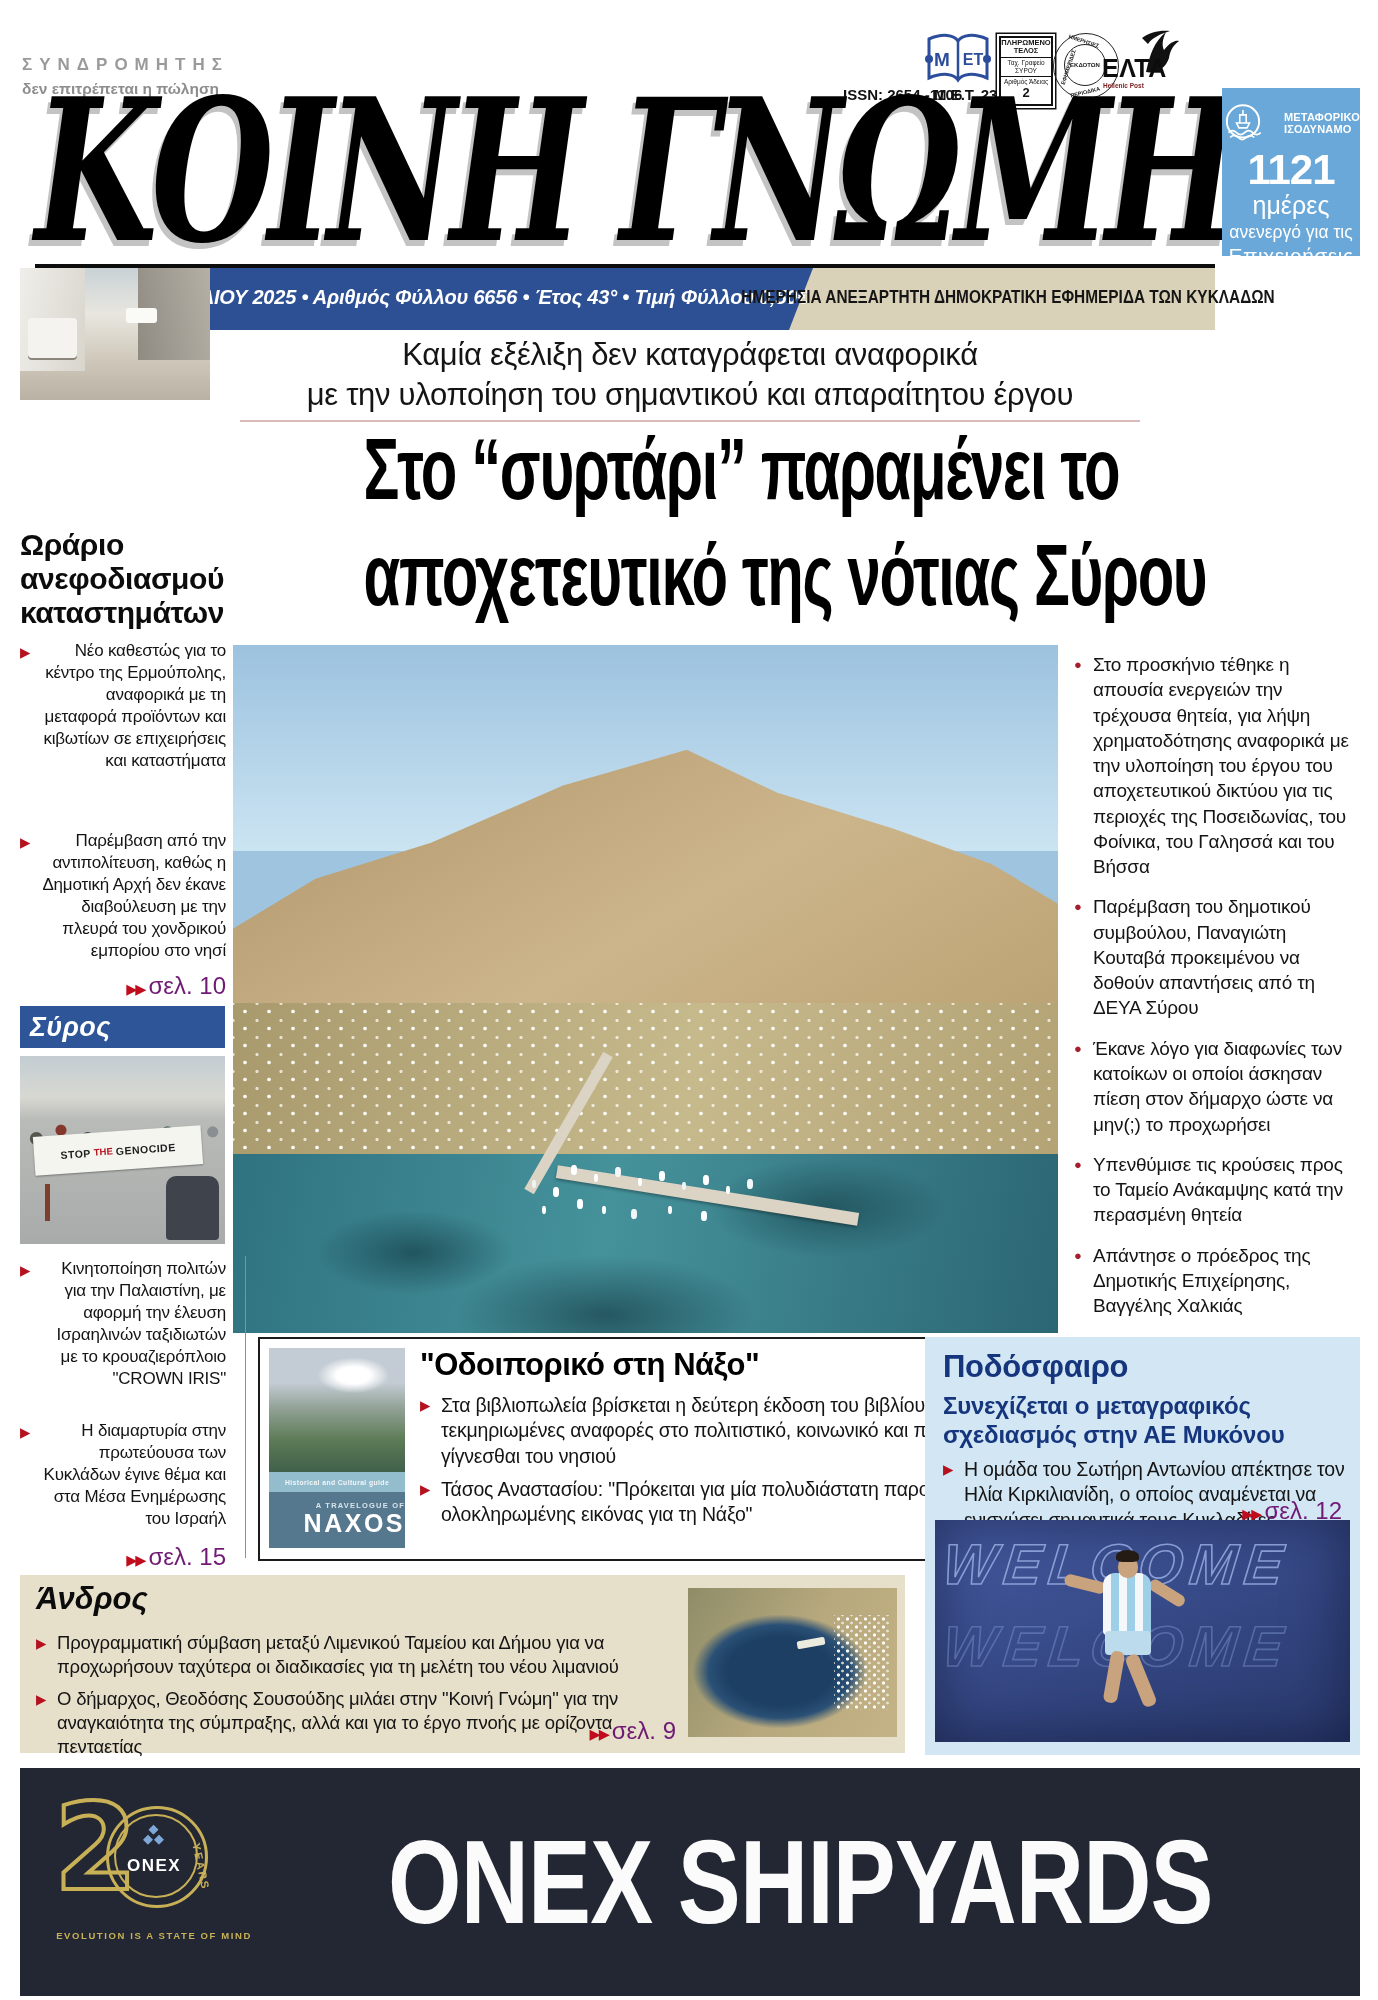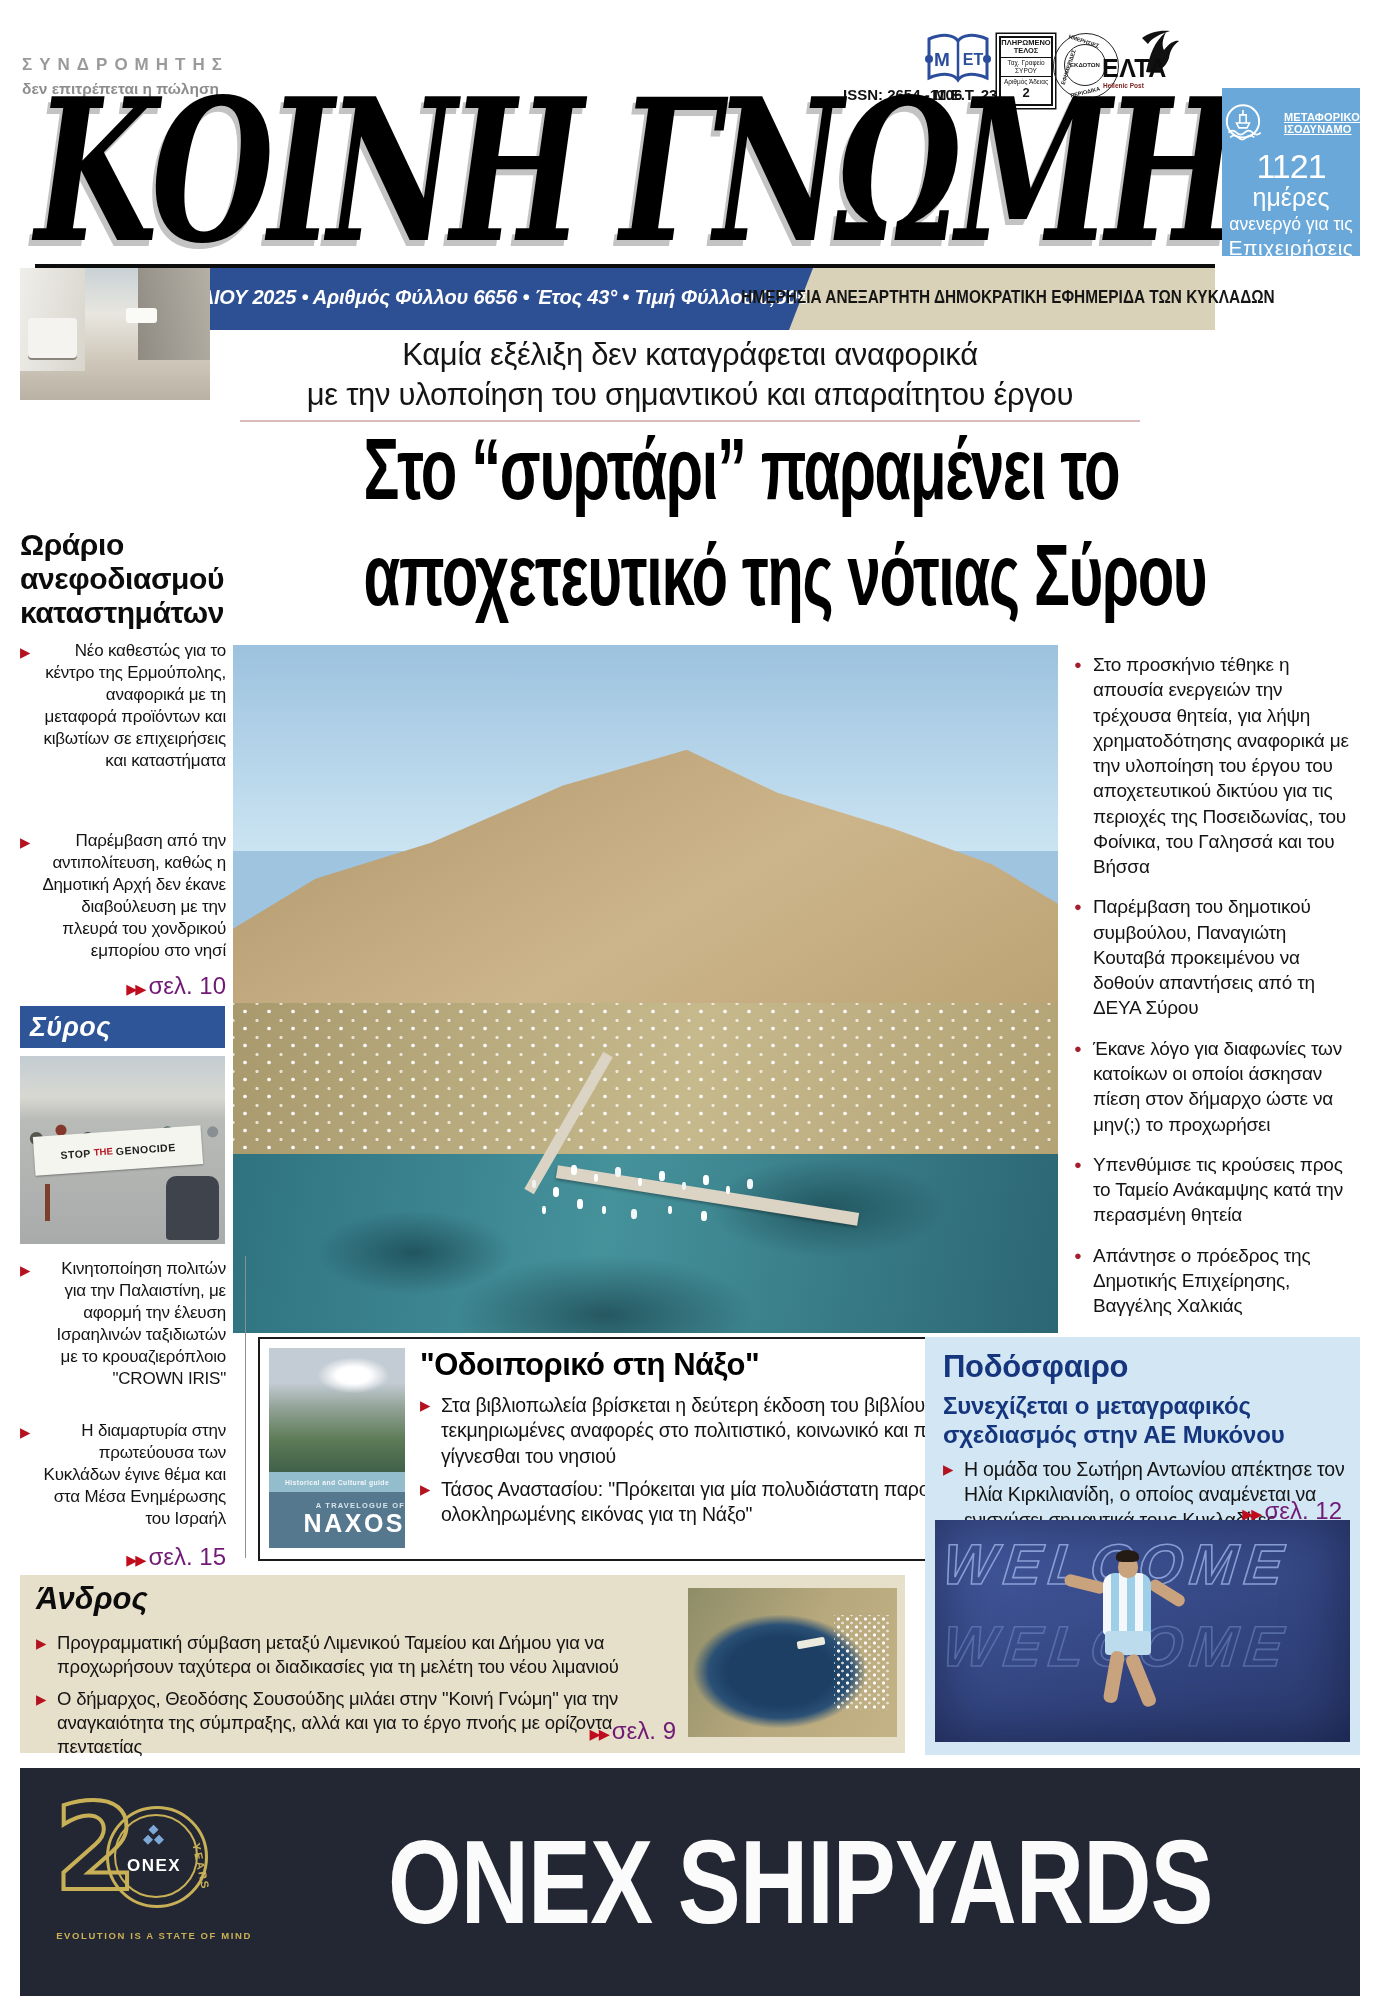--- a/index.html
+++ b/index.html
@@ -27,23 +27,23 @@
 
   
   .masthead{left:35px;top:84px;width:1180px;height:175px;overflow:visible;}
   .masthead span{display:inline-block;font-family:"DejaVu Serif",serif;font-style:italic;font-weight:900;
     font-size:196px;line-height:175px;letter-spacing:-0.045em;color:#000;
     transform:scaleX(0.72);transform-origin:0 50%;white-space:nowrap;
     text-shadow:-5px 6px 0 #c3c3c3;}
 
   
   .transport{left:1222px;top:88px;width:138px;height:168px;background:#69a8d8;color:#fff;text-align:center;}
-  .t-row1{display:flex;align-items:center;justify-content:center;gap:20px;margin-top:9px;text-decoration:underline;}
+  .t-row1{display:flex;align-items:center;justify-content:center;gap:20px;margin-top:9px;}
   .t-lbl{font-size:11px;font-weight:900;text-align:left;line-height:1.1;letter-spacing:0.2px;}
-  .t-days{font-size:34px;font-weight:400;letter-spacing:-1px;line-height:1;display:inline-block;}
+  .t-days{font-size:42px;font-weight:700;letter-spacing:-1px;line-height:1;display:inline-block;}
   .t-unit{font-size:25px;font-weight:300;}
   .t-l2{font-size:17.5px;font-weight:300;margin-top:2px;}
   .t-l3{font-size:21px;font-weight:300;letter-spacing:0.5px;margin-top:1px;}
 
   
   .dateline{left:35px;top:264px;width:1180px;height:62px;border-top:4.5px solid #0d0d0d;background:#d9d2b8;}
   .dl-blue{position:absolute;left:0;top:0;bottom:0;width:778px;background:#2d4f93;
            clip-path:polygon(0 0,100% 0,calc(100% - 24px) 100%,0 100%);}
   .dl-left{position:absolute;left:12px;top:0;height:58px;display:flex;align-items:center;
            color:#fff;font-weight:700;font-style:italic;font-size:20px;letter-spacing:-0.2px;white-space:nowrap;}

